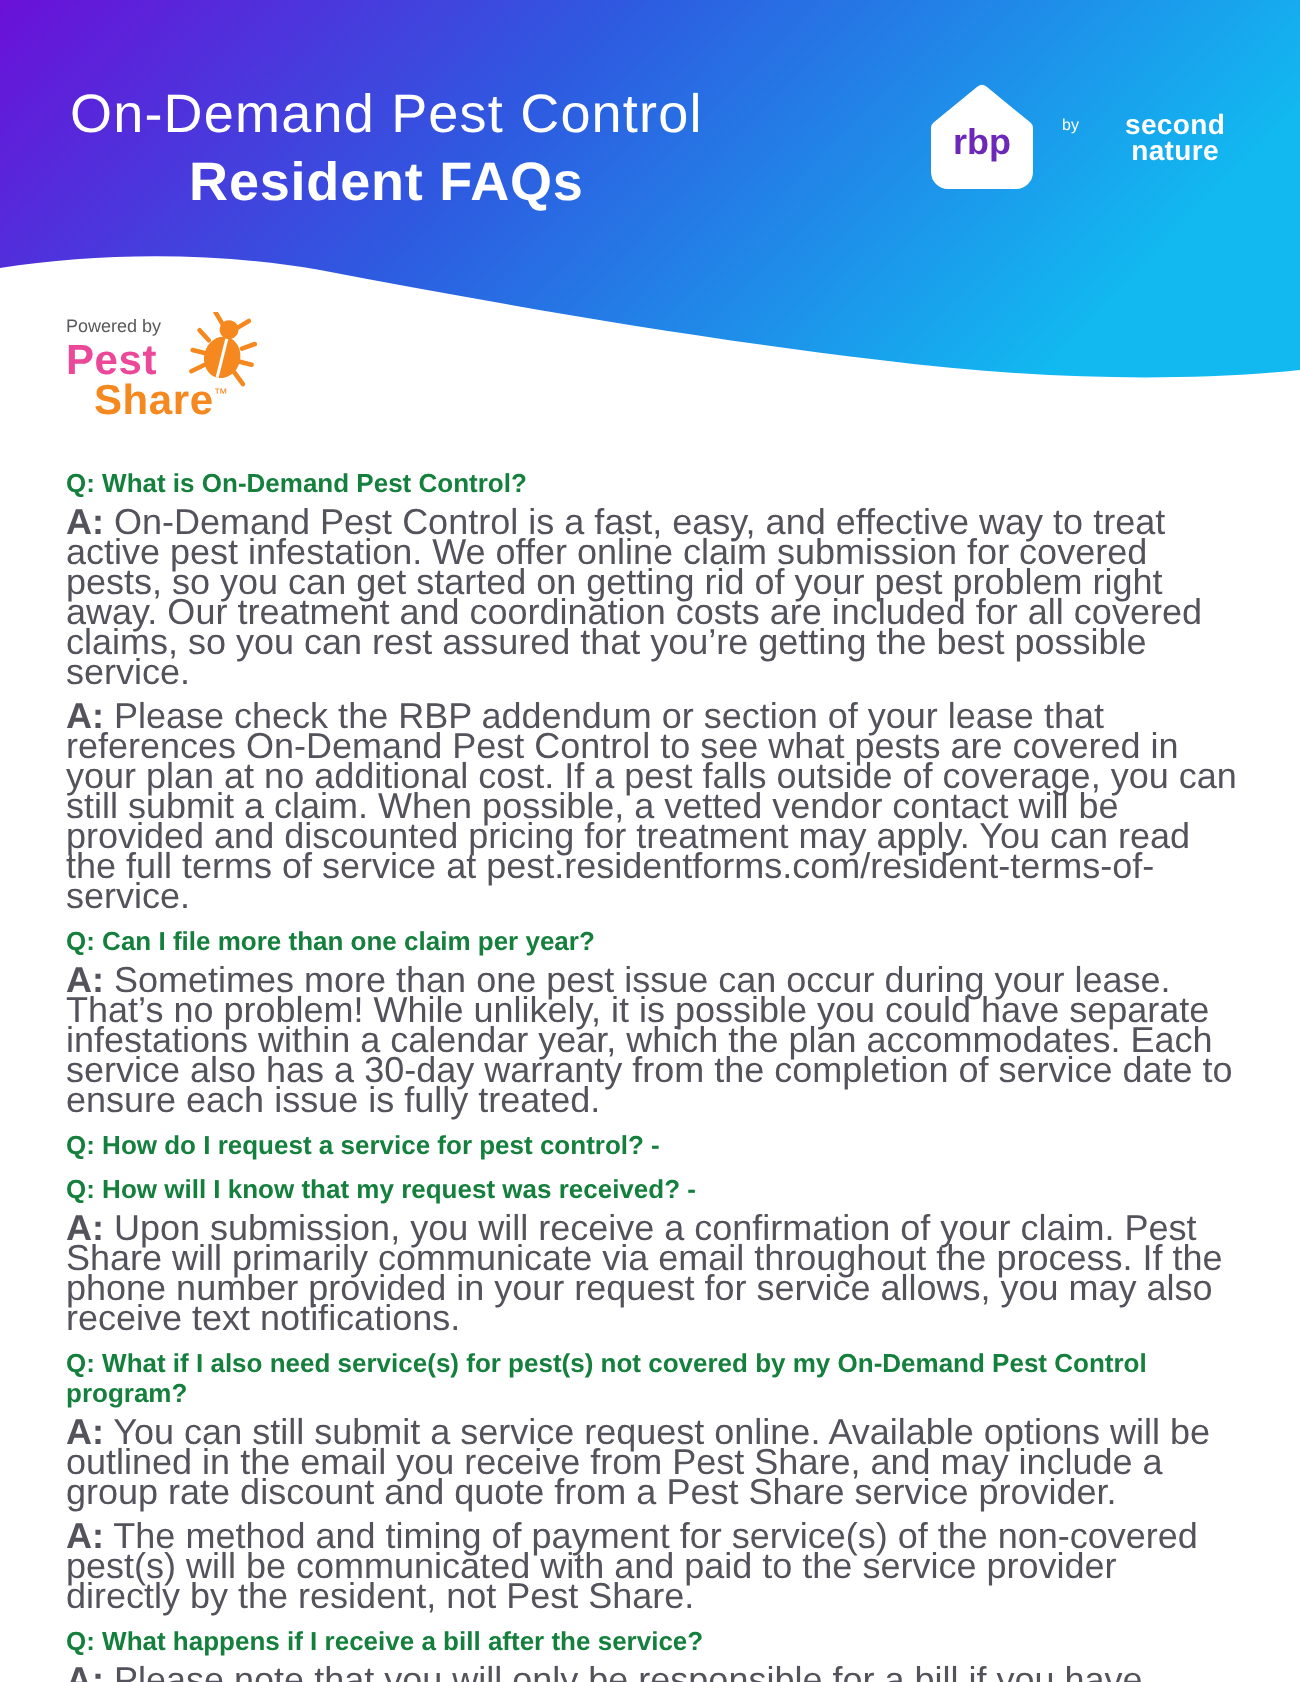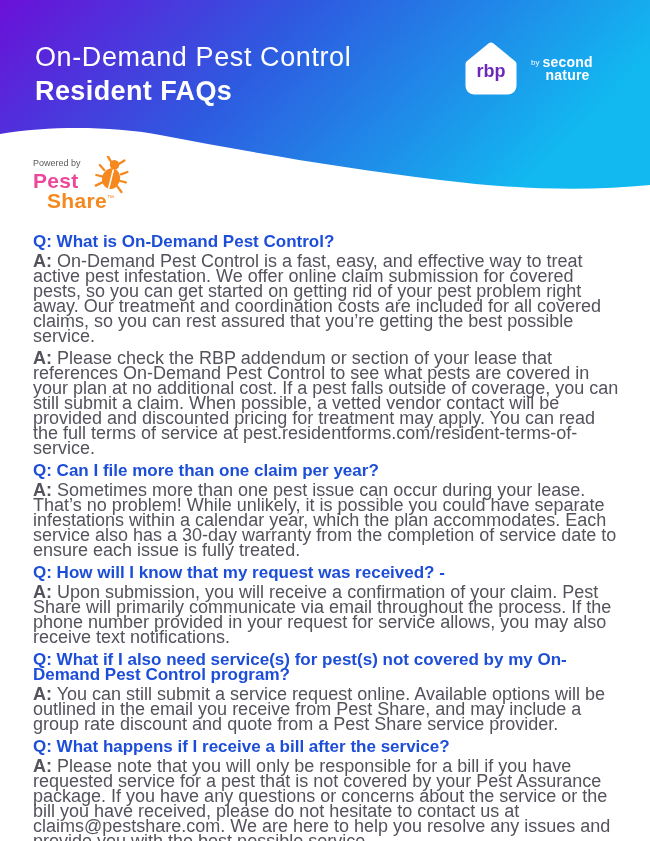--- a/index.html
+++ b/index.html
@@ -35,20 +35,21 @@
     font-size: 27px;
     font-weight: 400;
     letter-spacing: 0.6px;
     line-height: 34px;
   }
   .title-line2 {
     font-size: 27px;
     font-weight: 700;
     letter-spacing: 0.4px;
     line-height: 34px;
+    text-align: center;
   }
 
   
   .rbp-lockup {
     position: absolute;
     top: 36px;
     left: 458px;
     display: flex;
     align-items: center;
     gap: 7px;
@@ -62,20 +63,21 @@
   }
   .sn-by { font-size: 8px; font-weight: 400; margin-top: 2px; }
   .sn-lines {
     display: flex;
     flex-direction: column;
     align-items: center;
     font-size: 14px;
     font-weight: 700;
     line-height: 13px;
     letter-spacing: 0.2px;
+    margin-left: 20px;
   }
 
   
   .pestshare {
     position: absolute;
     top: 158px;
     left: 33px;
     width: 130px;
     height: 62px;
   }
@@ -116,22 +118,22 @@
   
   .content {
     position: absolute;
     top: 228px;
     left: 0;
     width: 650px;
     padding: 6px 31px 0 33px;
   }
   .faq-item { margin-bottom: 7px; }
   .faq-q {
-    color: #1d4ed8;
-    font-size: 17px;
+    color: #15803d;
+    font-size: 13px;
     font-weight: 700;
     line-height: 15px;
     margin-bottom: 5px;
   }
   .faq-a {
     color: #54525b;
     font-size: 18px;
     font-weight: 400;
     line-height: 15px;
   }
@@ -204,28 +206,30 @@
     <div class="faq-a"><span class="a-prefix">A:</span><span> On-Demand Pest Control is a fast, easy, and effective way to treat active pest infestation. We offer online claim submission for covered pests, so you can get started on getting rid of your pest problem right away. Our treatment and coordination costs are included for all covered claims, so you can rest assured that you’re getting the best possible service.</span></div>
   </div>
   <div class="faq-item">
     <div class="faq-a"><span class="a-prefix">A:</span><span> Please check the RBP addendum or section of your lease that references On-Demand Pest Control to see what pests are covered in your plan at no additional cost. If a pest falls outside of coverage, you can still submit a claim. When possible, a vetted vendor contact will be provided and discounted pricing for treatment may apply. You can read the full terms of service at pest.residentforms.com/resident-terms-of-service.</span></div>
   </div>
   <div class="faq-item">
     <div class="faq-q">Q: Can I file more than one claim per year?</div>
     <div class="faq-a"><span class="a-prefix">A:</span><span> Sometimes more than one pest issue can occur during your lease. That’s no problem! While unlikely, it is possible you could have separate infestations within a calendar year, which the plan accommodates. Each service also has a 30-day warranty from the completion of service date to ensure each issue is fully treated.</span></div>
   </div>
   <div class="faq-item">
+    <div class="faq-q">Q: How do I request a service for pest control? -</div>
   </div>
   <div class="faq-item">
     <div class="faq-q">Q: How will I know that my request was received? -</div>
     <div class="faq-a"><span class="a-prefix">A:</span><span> Upon submission, you will receive a confirmation of your claim. Pest Share will primarily communicate via email throughout the process. If the phone number provided in your request for service allows, you may also receive text notifications.</span></div>
   </div>
   <div class="faq-item">
     <div class="faq-q">Q: What if I also need service(s) for pest(s) not covered by my On-Demand Pest Control program?</div>
     <div class="faq-a"><span class="a-prefix">A:</span><span> You can still submit a service request online. Available options will be outlined in the email you receive from Pest Share, and may include a group rate discount and quote from a Pest Share service provider.</span></div>
   </div>
   <div class="faq-item">
+    <div class="faq-a"><span class="a-prefix">A:</span><span> The method and timing of payment for service(s) of the non-covered pest(s) will be communicated with and paid to the service provider directly by the resident, not Pest Share.</span></div>
   </div>
   <div class="faq-item">
     <div class="faq-q">Q: What happens if I receive a bill after the service?</div>
     <div class="faq-a"><span class="a-prefix">A:</span><span> Please note that you will only be responsible for a bill if you have requested service for a pest that is not covered by your Pest Assurance package. If you have any questions or concerns about the service or the bill you have received, please do not hesitate to contact us at claims@pestshare.com. We are here to help you resolve any issues and provide you with the best possible service.</span></div>
   </div>
 </div>
 
 </body></html>

